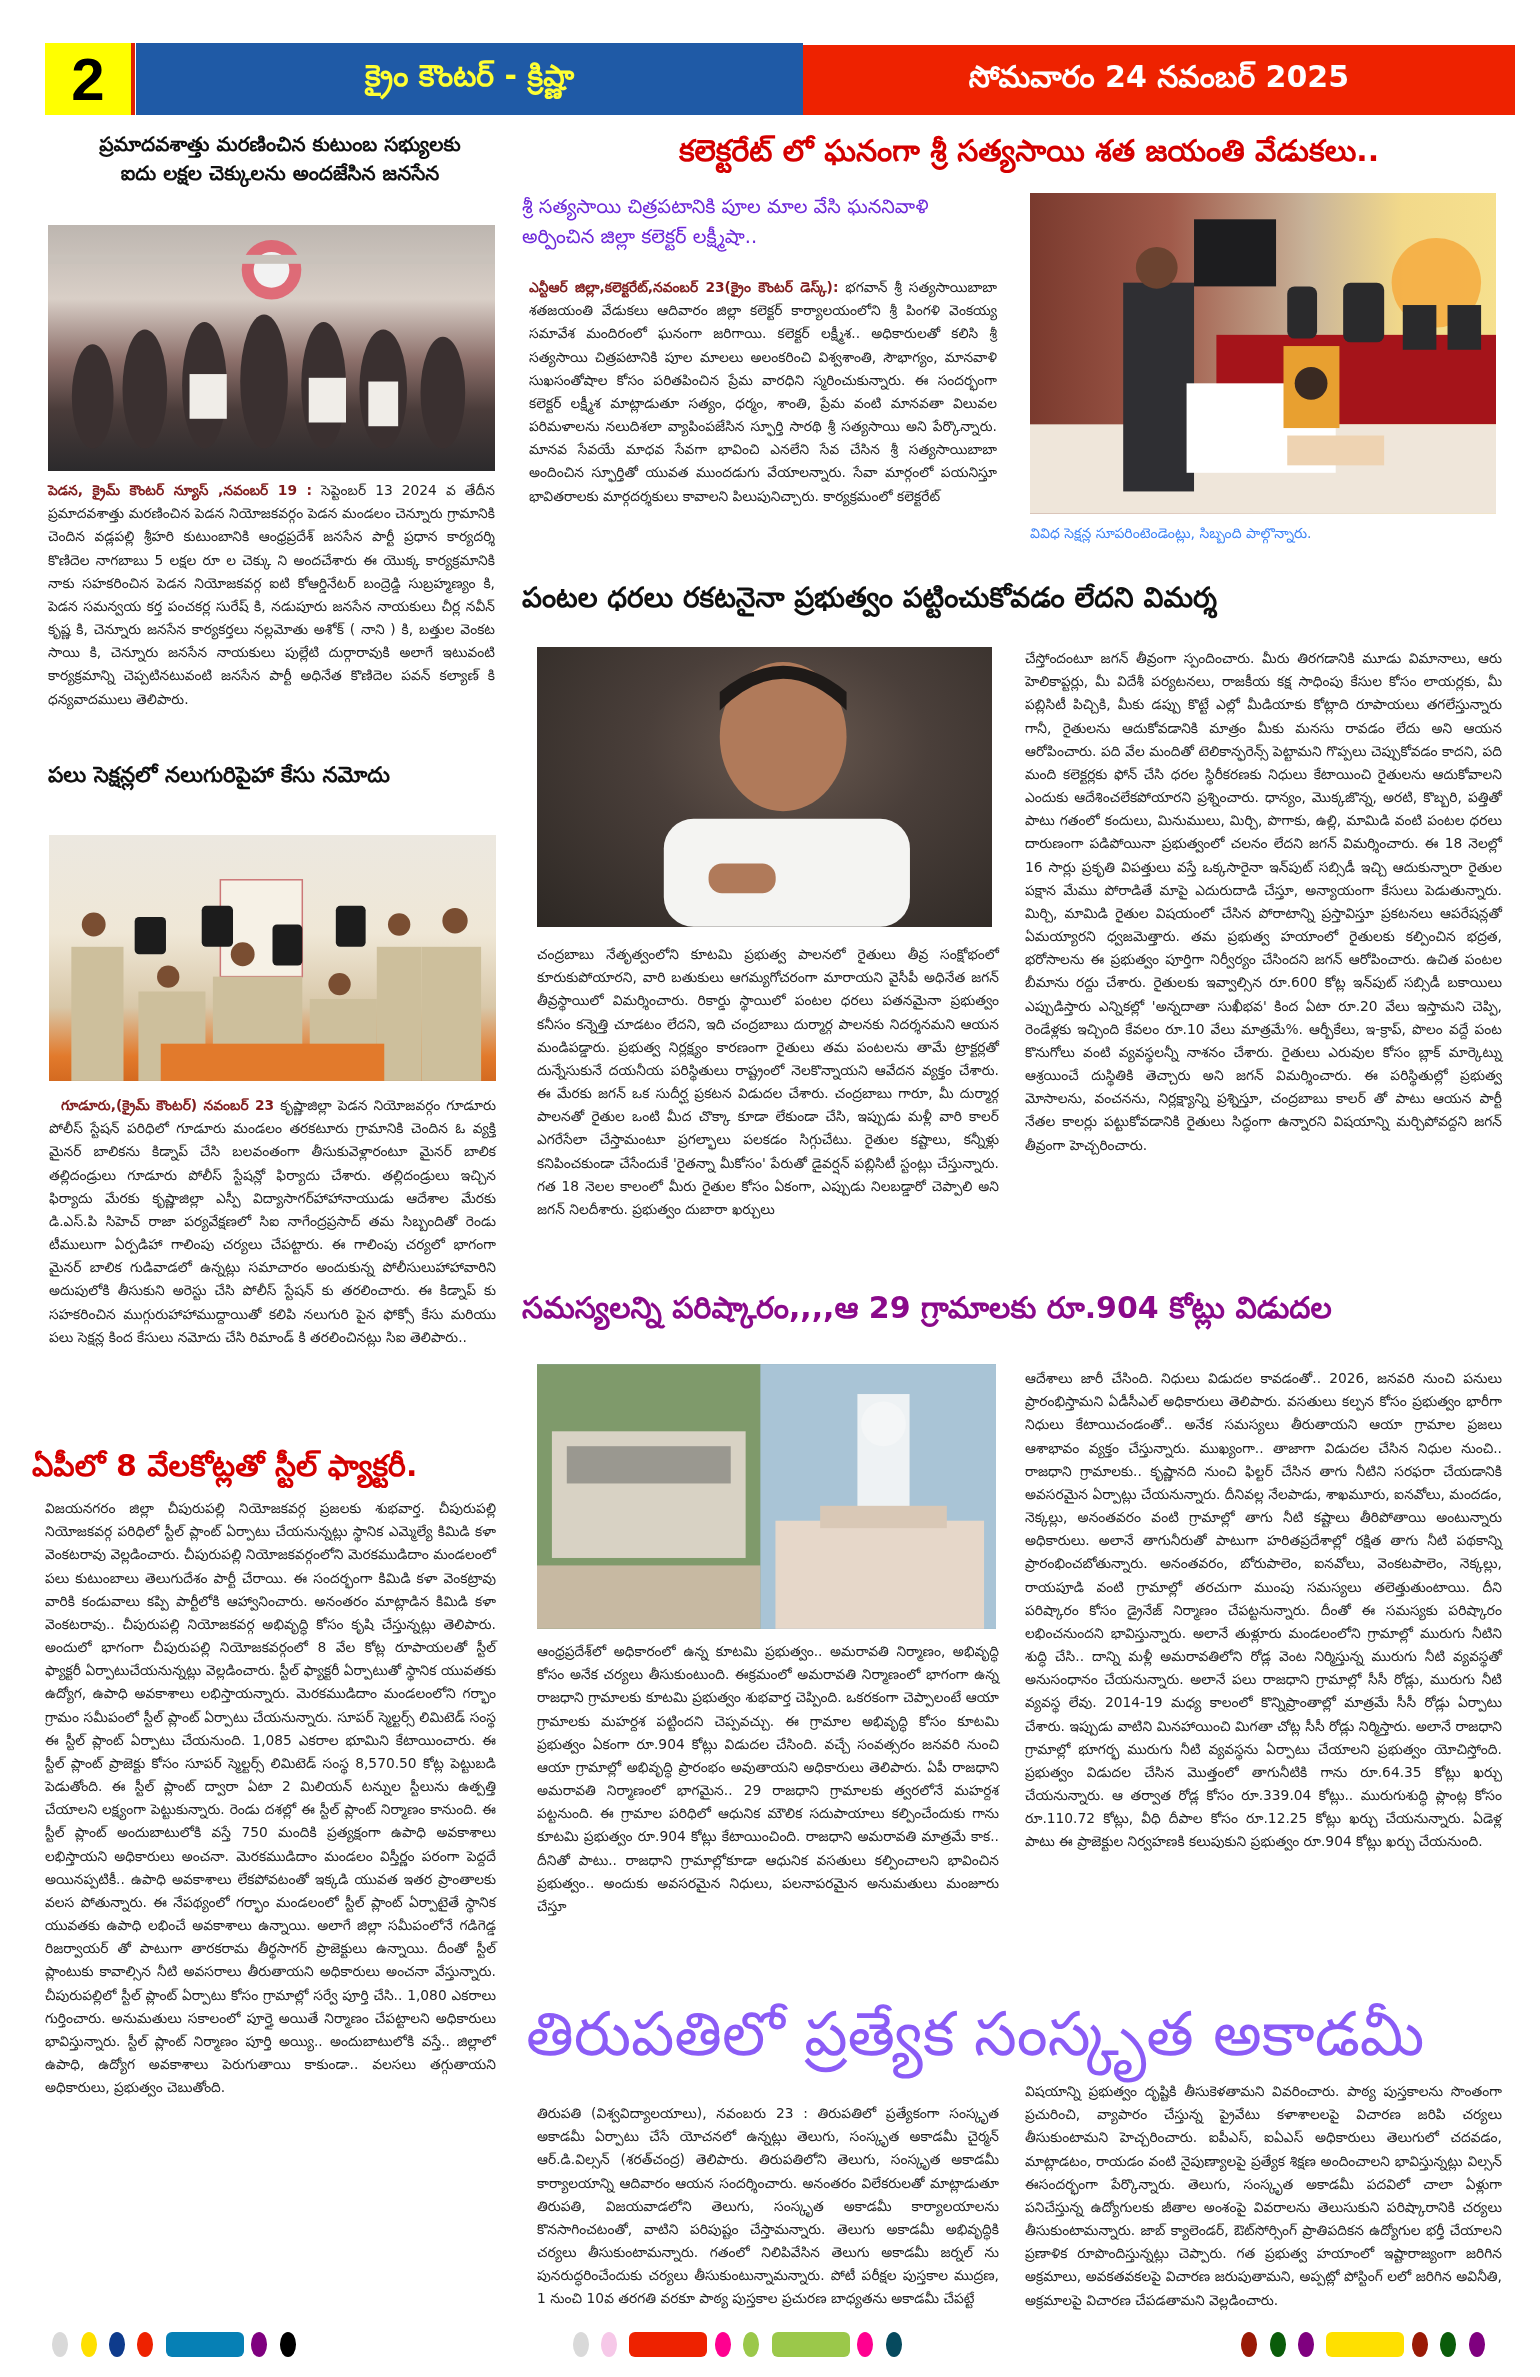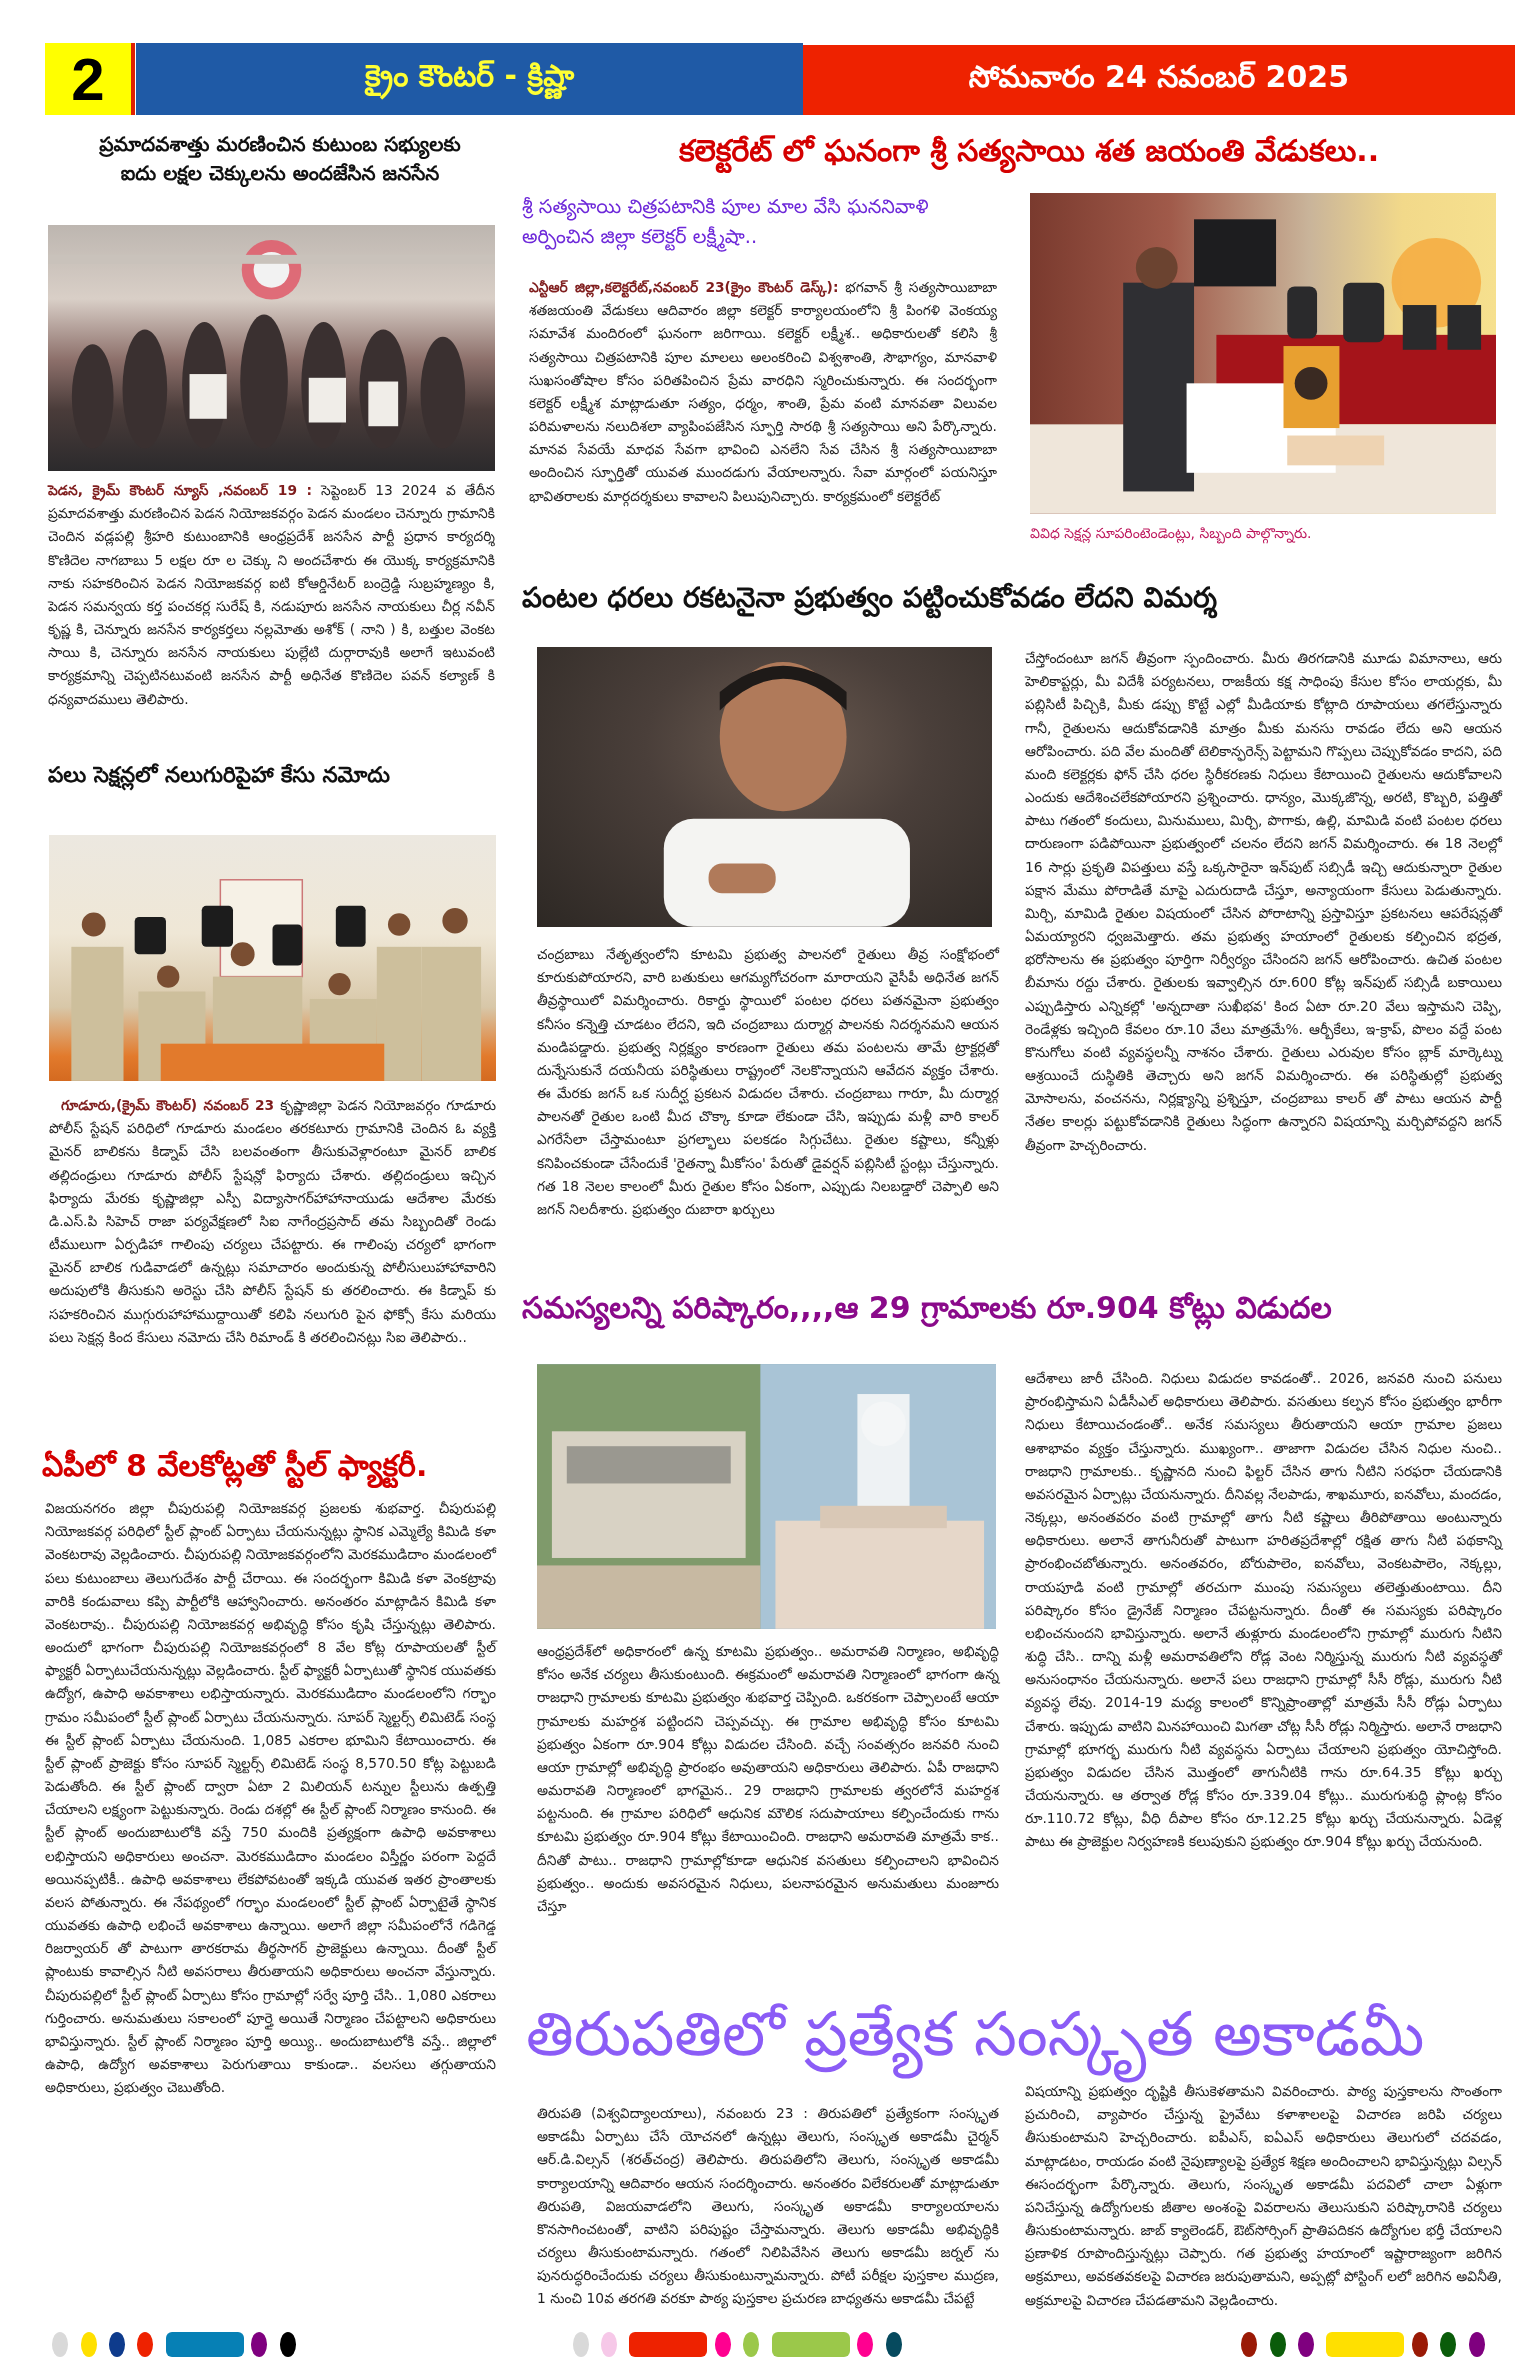--- a/index.html
+++ b/index.html
@@ -15,21 +15,21 @@
   .mast-date { left:803px; top:45px; width:712px; height:70px; background:#ee2200; color:#ffffff;
                font-size:30px; display:flex; align-items:center; justify-content:center; font-weight:bold; }
   .hl-black { color:#111; font-weight:bold; line-height:1.45; }
   .hl-red { color:#d40000; font-weight:bold; }
   .hl-purple { color:#8a0a8a; font-weight:bold; }
   .hl-blue { color:#8b5cf6; font-weight:normal; }
   .sub-blue { color:#6d28d9; font-size:19.4px; line-height:1.55; }
   .body-text { font-size:13.8px; line-height:1.68; text-align:justify; color:#1f1f1f; }
   .dateline { color:#7f1d1d; font-weight:bold; }
   .photo { overflow:hidden; }
-  .caption { font-size:14px; color:#be185d; }
+  .caption { font-size:14px; color:#3b82f6; }
   .dot { position:absolute; top:2332px; width:16.4px; height:25px; border-radius:50%; }
   .blk { position:absolute; top:2332px; height:25px; border-radius:6px; }
 </style>
 </head>
 <body>
 
 <div class="abs mast-page">2</div>
 <div class="abs mast-title">క్రైం కౌంటర్ - క్రిష్ణా</div>
 <div class="abs mast-date">సోమవారం 24 నవంబర్ 2025</div>
 
@@ -90,21 +90,21 @@
         <circle cx="545" cy="115" r="17"></circle>
       </g>
     <rect x="150" y="280" width="300" height="50" fill="#e27a2c"></rect>
   </svg>
 </div>
 <div class="abs body-text" style="left:49px; top:1094px; width:447px;">
   <span class="dateline" style="margin-left:12px;">గూడూరు,(క్రైమ్ కౌంటర్) నవంబర్ 23</span>
   <span>కృష్ణాజిల్లా పెడన నియోజవర్గం గూడూరు పోలీస్ స్టేషన్ పరిధిలో గూడూరు మండలం తరకటూరు గ్రామానికి చెందిన ఓ వ్యక్తి మైనర్ బాలికను కిడ్నాప్ చేసి బలవంతంగా తీసుకువెళ్లారంటూ మైనర్ బాలిక తల్లిదండ్రులు గూడూరు పోలీస్ స్టేషన్లో ఫిర్యాదు చేశారు. తల్లిదండ్రులు ఇచ్చిన ఫిర్యాదు మేరకు కృష్ణాజిల్లా ఎస్పీ విద్యాసాగర్‌హాహానాయుడు ఆదేశాల మేరకు డి.ఎస్.పి సిహెచ్ రాజా పర్యవేక్షణలో సిఐ నాగేంద్రప్రసాద్ తమ సిబ్బందితో రెండు టీములుగా ఏర్పడిహా గాలింపు చర్యలు చేపట్టారు. ఈ గాలింపు చర్యలో భాగంగా మైనర్ బాలిక గుడివాడలో ఉన్నట్లు సమాచారం అందుకున్న పోలీసులుహాహావారిని అదుపులోకి తీసుకుని అరెస్టు చేసి పోలీస్ స్టేషన్ కు తరలించారు. ఈ కిడ్నాప్ కు సహకరించిన ముగ్గురుహాహాముద్దాయితో కలిపి నలుగురి పైన ఫోక్సో కేసు మరియు పలు సెక్షన్ల కింద కేసులు నమోదు చేసి రిమాండ్ కి తరలించినట్లు సిఐ తెలిపారు..</span>
 </div>
 
-<div class="abs hl-red" style="left:42px; top:1448px; width:470px; font-size:30px;">ఏపీలో 8 వేలకోట్లతో స్టీల్ ఫ్యాక్టరీ.</div>
+<div class="abs hl-red" style="left:32px; top:1448px; width:470px; font-size:30px;">ఏపీలో 8 వేలకోట్లతో స్టీల్ ఫ్యాక్టరీ.</div>
 <div class="abs body-text" style="left:45px; top:1497px; width:451px;">విజయనగరం జిల్లా చీపురుపల్లి నియోజకవర్గ ప్రజలకు శుభవార్త. చీపురుపల్లి నియోజకవర్గ పరిధిలో స్టీల్ ప్లాంట్ ఏర్పాటు చేయనున్నట్లు స్థానిక ఎమ్మెల్యే కిమిడి కళా వెంకటరావు వెల్లడించారు. చీపురుపల్లి నియోజకవర్గంలోని మెరకముడిదాం మండలంలో పలు కుటుంబాలు తెలుగుదేశం పార్టీ చేరాయి. ఈ సందర్భంగా కిమిడి కళా వెంకట్రావు వారికి కండువాలు కప్పి పార్టీలోకి ఆహ్వానించారు. అనంతరం మాట్లాడిన కిమిడి కళా వెంకటరావు.. చీపురుపల్లి నియోజకవర్గ అభివృద్ధి కోసం కృషి చేస్తున్నట్లు తెలిపారు. అందులో భాగంగా చీపురుపల్లి నియోజకవర్గంలో 8 వేల కోట్ల రూపాయలతో స్టీల్ ఫ్యాక్టరీ ఏర్పాటుచేయనున్నట్లు వెల్లడించారు. స్టీల్ ఫ్యాక్టరీ ఏర్పాటుతో స్థానిక యువతకు ఉద్యోగ, ఉపాధి అవకాశాలు లభిస్తాయన్నారు. మెరకముడిదాం మండలంలోని గర్భాం గ్రామం సమీపంలో స్టీల్ ప్లాంట్ ఏర్పాటు చేయనున్నారు. సూపర్ స్మెల్టర్స్ లిమిటెడ్ సంస్థ ఈ స్టీల్ ప్లాంట్ ఏర్పాటు చేయనుంది. 1,085 ఎకరాల భూమిని కేటాయించారు. ఈ స్టీల్ ప్లాంట్ ప్రాజెక్టు కోసం సూపర్ స్మెల్టర్స్ లిమిటెడ్ సంస్థ 8,570.50 కోట్ల పెట్టుబడి పెడుతోంది. ఈ స్టీల్ ప్లాంట్ ద్వారా ఏటా 2 మిలియన్ టన్నుల స్టీలును ఉత్పత్తి చేయాలని లక్ష్యంగా పెట్టుకున్నారు. రెండు దశల్లో ఈ స్టీల్ ప్లాంట్ నిర్మాణం కానుంది. ఈ స్టీల్ ప్లాంట్ అందుబాటులోకి వస్తే 750 మందికి ప్రత్యక్షంగా ఉపాధి అవకాశాలు లభిస్తాయని అధికారులు అంచనా. మెరకముడిదాం మండలం విస్తీర్ణం పరంగా పెద్దదే అయినప్పటికీ.. ఉపాధి అవకాశాలు లేకపోవటంతో ఇక్కడి యువత ఇతర ప్రాంతాలకు వలస పోతున్నారు. ఈ నేపథ్యంలో గర్భాం మండలంలో స్టీల్ ప్లాంట్ ఏర్పాటైతే స్థానిక యువతకు ఉపాధి లభించే అవకాశాలు ఉన్నాయి. అలాగే జిల్లా సమీపంలోనే గడిగెడ్డ రిజర్వాయర్ తో పాటుగా తారకరామ తీర్థసాగర్ ప్రాజెక్టులు ఉన్నాయి. దీంతో స్టీల్ ప్లాంటుకు కావాల్సిన నీటి అవసరాలు తీరుతాయని అధికారులు అంచనా వేస్తున్నారు. చీపురుపల్లిలో స్టీల్ ప్లాంట్ ఏర్పాటు కోసం గ్రామాల్లో సర్వే పూర్తి చేసి.. 1,080 ఎకరాలు గుర్తించారు. అనుమతులు సకాలంలో పూర్తై అయితే నిర్మాణం చేపట్టాలని అధికారులు భావిస్తున్నారు. స్టీల్ ప్లాంట్ నిర్మాణం పూర్తి అయ్యి.. అందుబాటులోకి వస్తే.. జిల్లాలో ఉపాధి, ఉద్యోగ అవకాశాలు పెరుగుతాయి కాకుండా.. వలసలు తగ్గుతాయని అధికారులు, ప్రభుత్వం చెబుతోంది.</div>
 
 <div class="abs hl-red" style="left:522px; top:133px; width:1014px; font-size:30px;text-align:center;">కలెక్టరేట్ లో ఘనంగా శ్రీ సత్యసాయి శత జయంతి వేడుకలు..</div>
 <div class="abs sub-blue" style="left:522px; top:192px; width:485px;">
   <div>శ్రీ సత్యసాయి చిత్రపటానికి పూల మాల వేసి ఘననివాళి</div>
   <div>అర్పించిన జిల్లా కలెక్టర్ లక్ష్మీషా..</div>
 </div>
 <div class="abs body-text" style="left:529px; top:276px; width:468px;">
   <span class="dateline">ఎన్టీఆర్ జిల్లా,కలెక్టరేట్,నవంబర్ 23(క్రైం కౌంటర్ డెస్క్):</span>
   <span>భగవాన్ శ్రీ సత్యసాయిబాబా శతజయంతి వేడుకలు ఆదివారం జిల్లా కలెక్టర్ కార్యాలయంలోని శ్రీ పింగళి వెంకయ్య సమావేశ మందిరంలో ఘనంగా జరిగాయి. కలెక్టర్ లక్ష్మీశ.. అధికారులతో కలిసి శ్రీ సత్యసాయి చిత్రపటానికి పూల మాలలు అలంకరించి విశ్వశాంతి, సౌభాగ్యం, మానవాళి సుఖసంతోషాల కోసం పరితపించిన ప్రేమ వారధిని స్మరించుకున్నారు. ఈ సందర్భంగా కలెక్టర్ లక్ష్మీశ మాట్లాడుతూ సత్యం, ధర్మం, శాంతి, ప్రేమ వంటి మానవతా విలువల పరిమళాలను నలుదిశలా వ్యాపింపజేసిన స్ఫూర్తి సారథి శ్రీ సత్యసాయి అని పేర్కొన్నారు. మానవ సేవయే మాధవ సేవగా భావించి ఎనలేని సేవ చేసిన శ్రీ సత్యసాయిబాబా అందించిన స్ఫూర్తితో యువత ముందడుగు వేయాలన్నారు. సేవా మార్గంలో పయనిస్తూ భావితరాలకు మార్గదర్శకులు కావాలని పిలుపునిచ్చారు. కార్యక్రమంలో కలెక్టరేట్</span>

